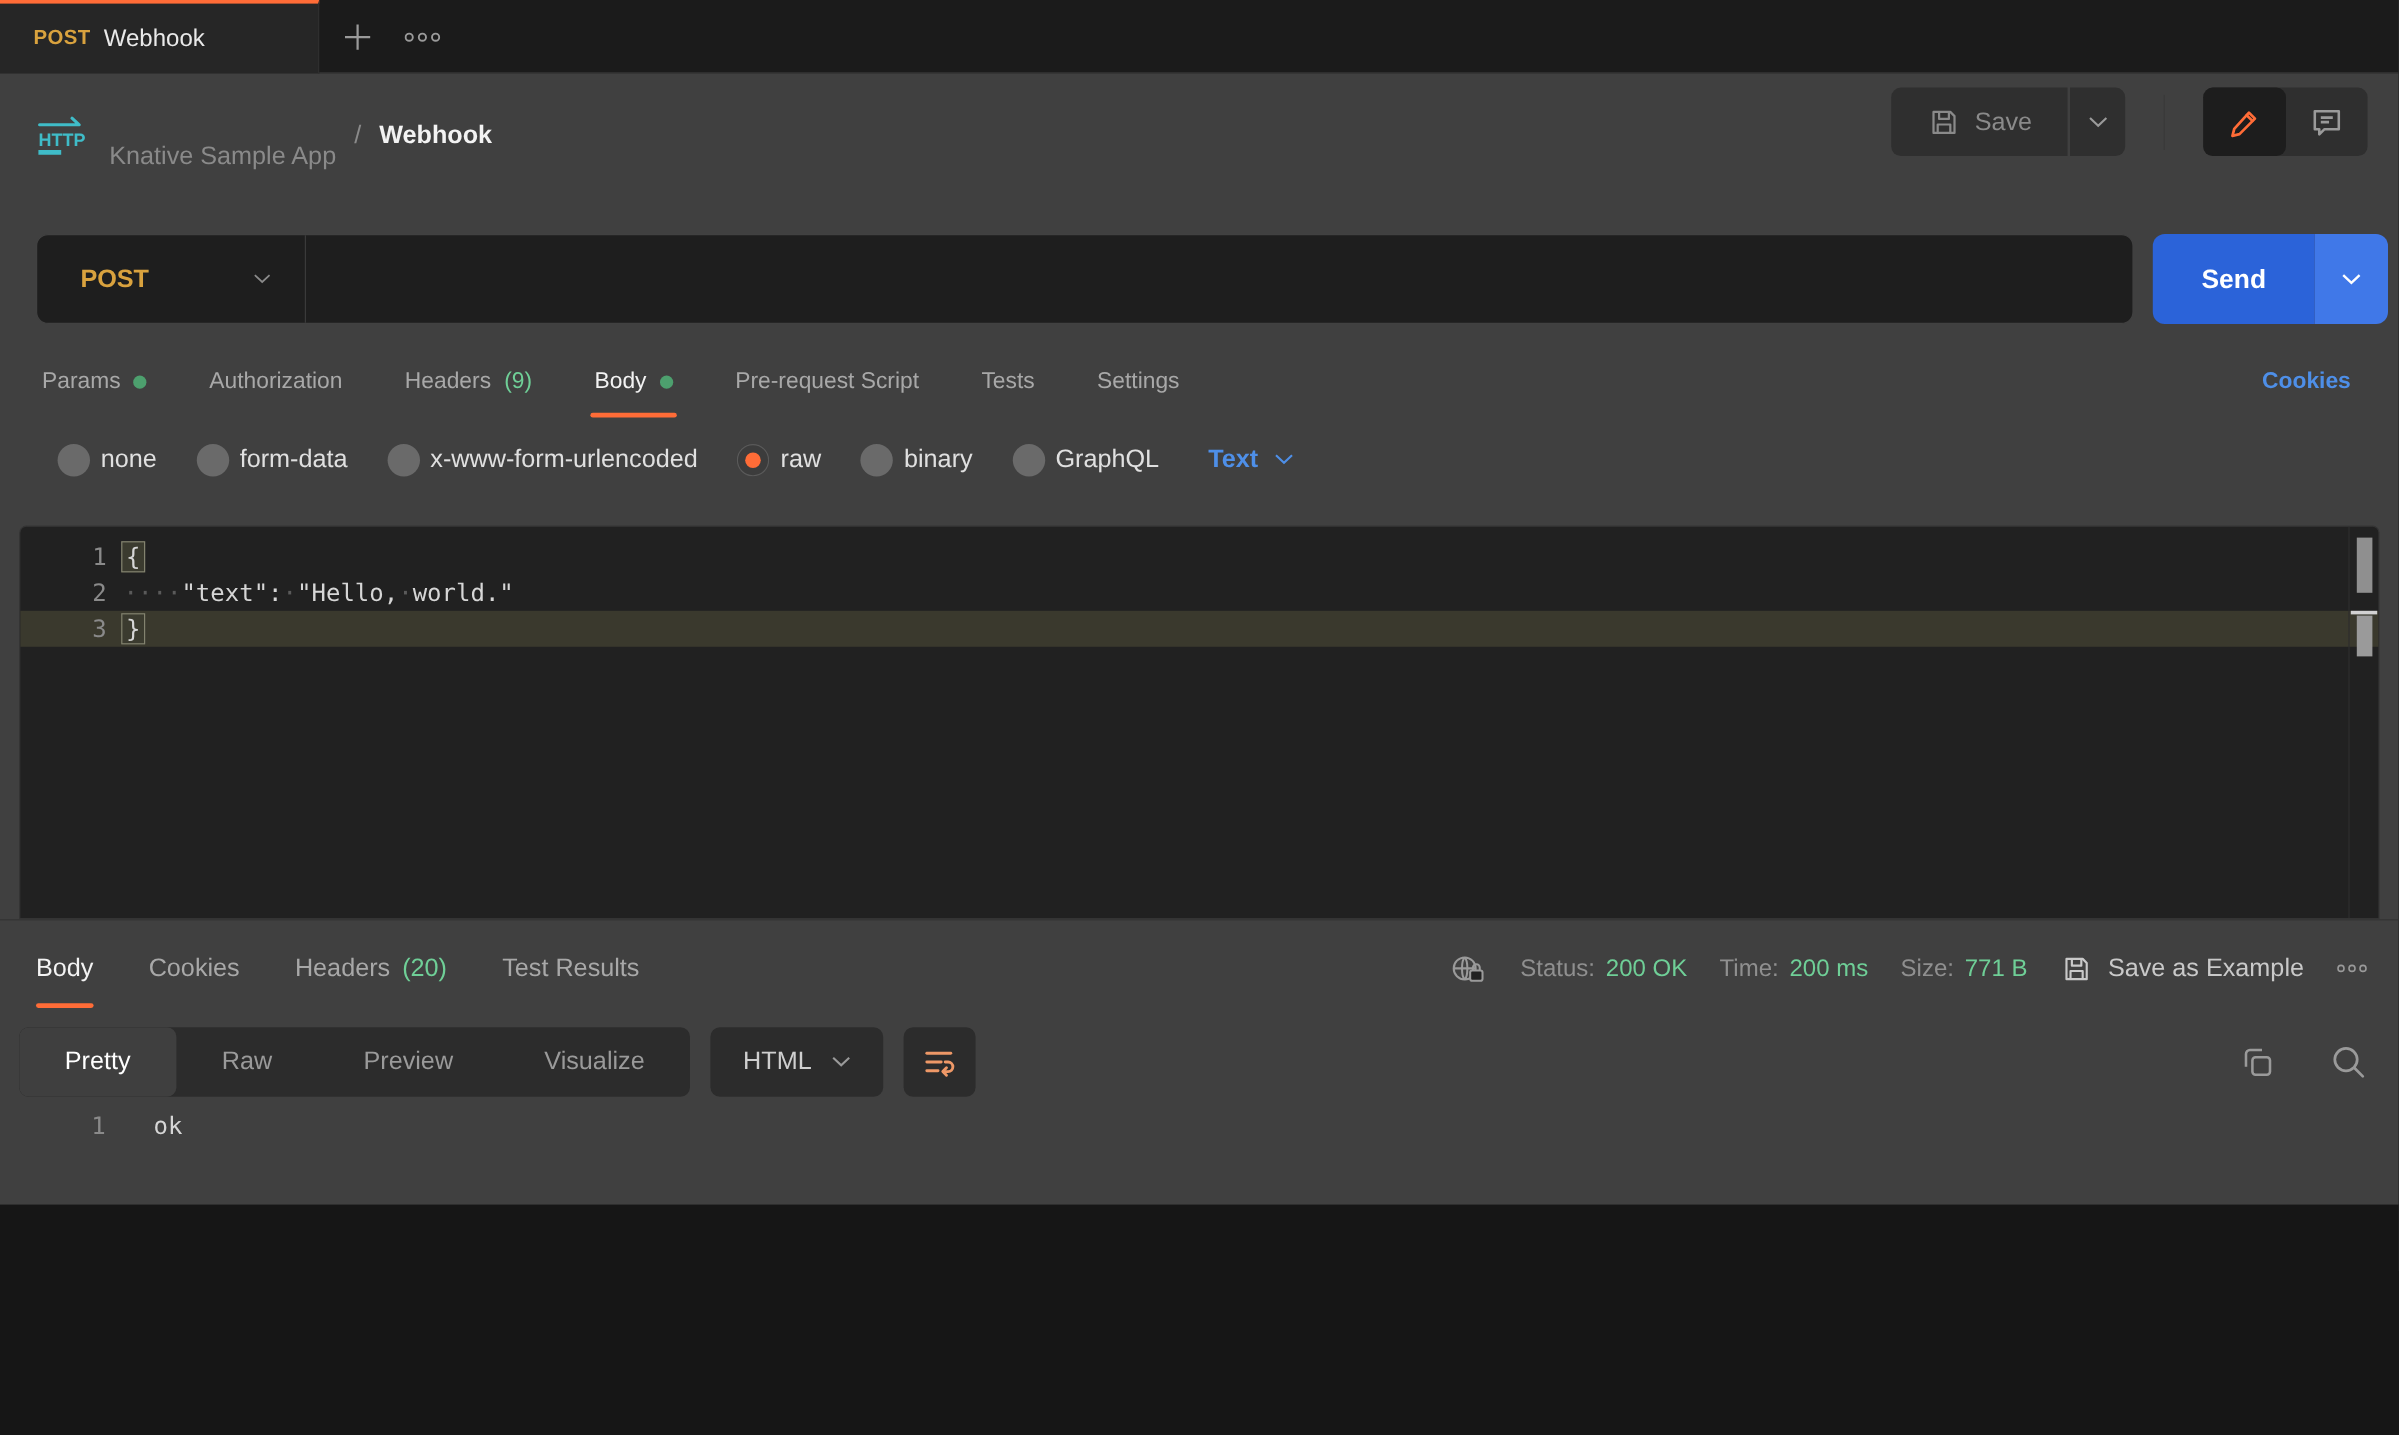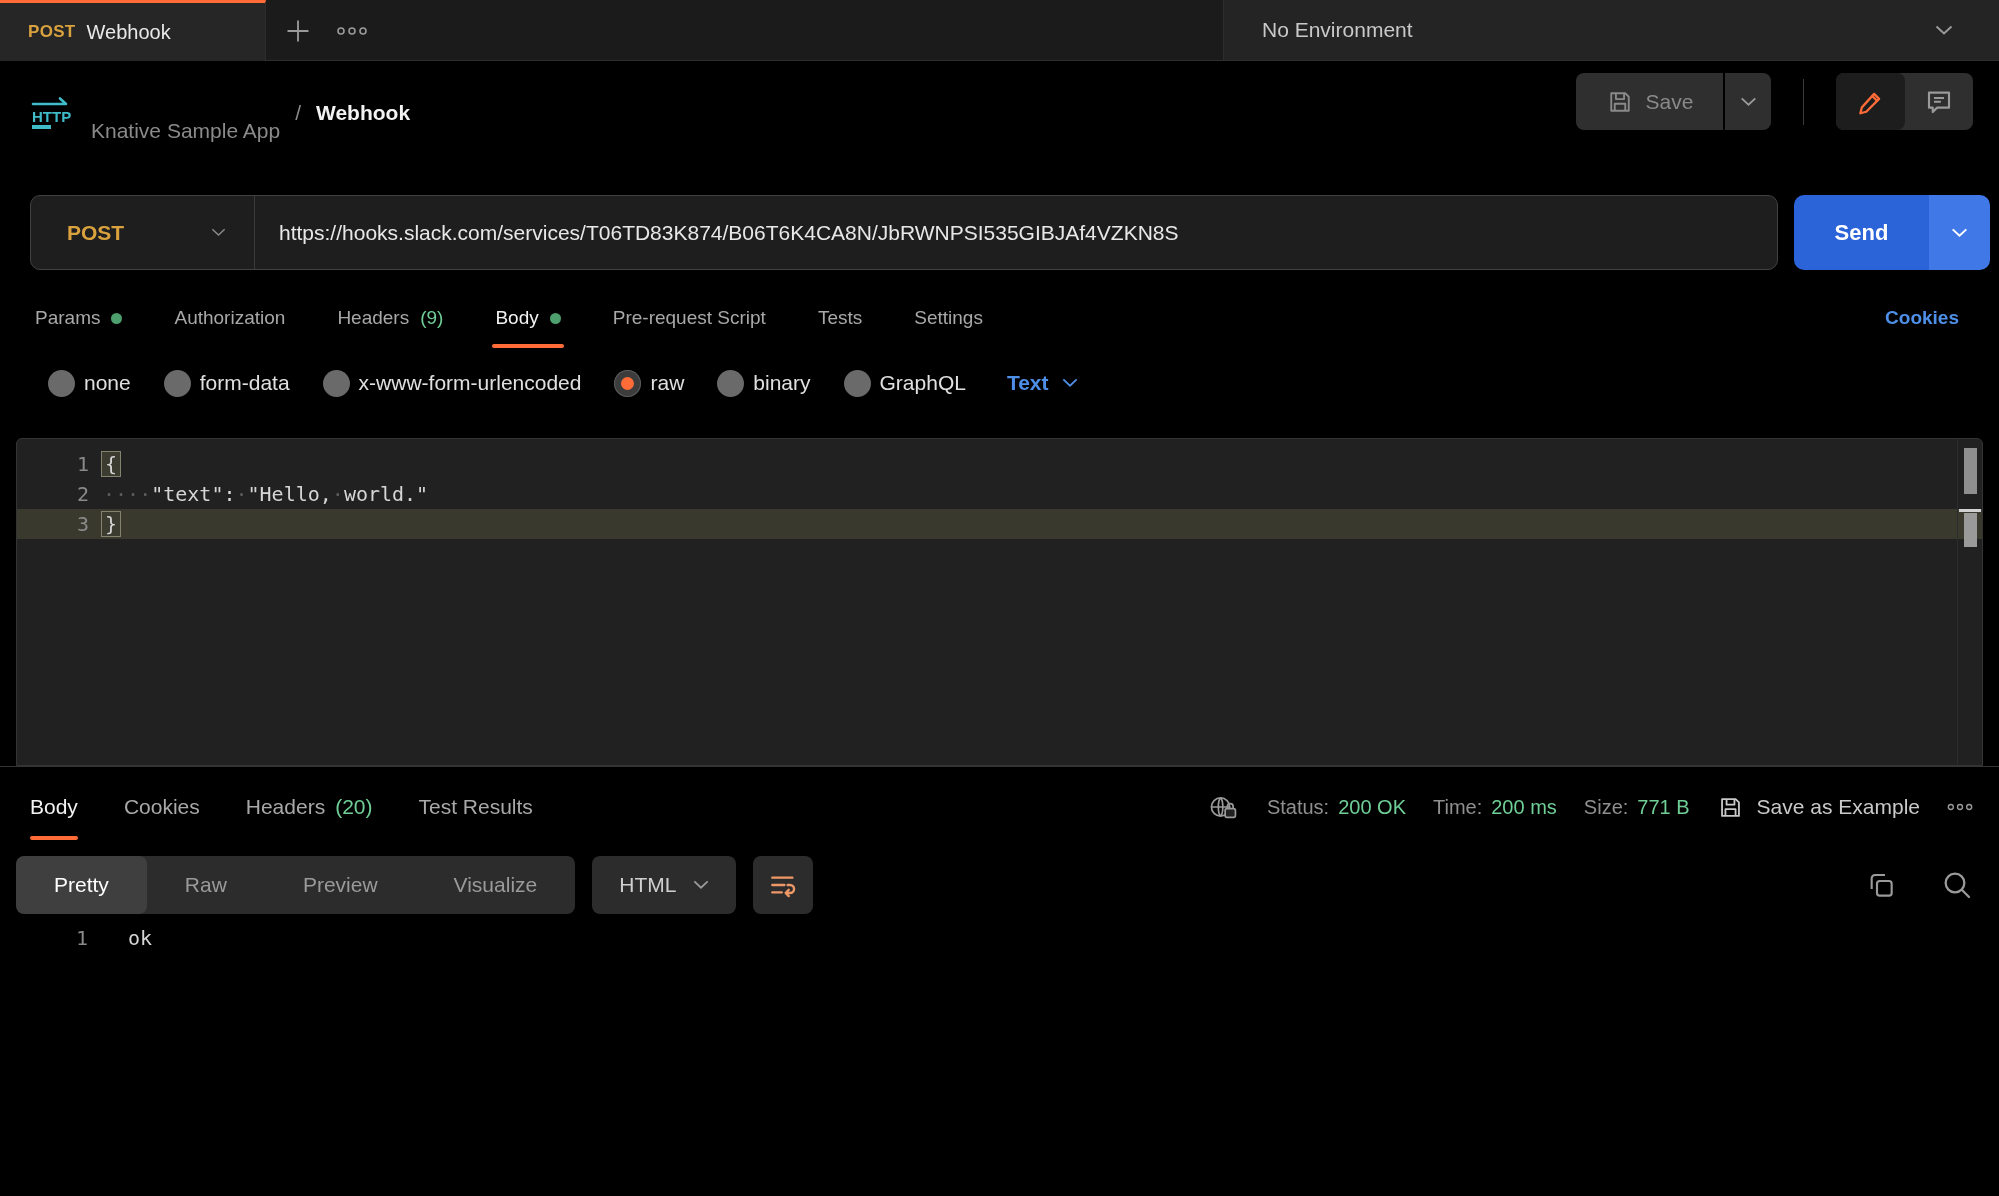--- a/index.html
+++ b/index.html
@@ -1,17 +1,17 @@
 <!DOCTYPE html>
 <html><head>
 <meta charset="utf-8">
 <style>
   html,body { margin:0; padding:0; background:#161616; }
   body { font-family:"Liberation Sans", sans-serif; }
-  .app { position:relative; width:1999px; height:1196px; background:#000000; overflow:hidden; color:#dcdcdc; }
+  .app { position:relative; width:1999px; height:1004px; background:#404040; overflow:hidden; color:#dcdcdc; }
   button { font-family:inherit; border:none; cursor:pointer; background:transparent; padding:0; }
 
   
   .topbar { position:absolute; top:0; left:0; right:0; height:61px; background:#1b1b1b; border-bottom:1px solid #2e2e2e; box-sizing:border-box; }
   .tab-active { position:absolute; left:0; top:0; width:266px; height:61px; background:#262626; border-top:3px solid #ff6c37; border-right:1px solid #2e2e2e; box-sizing:border-box; display:flex; align-items:center; gap:11px; padding-left:28px; }
   .tab-method { color:#d9a23e; font-weight:700; font-size:17px; letter-spacing:.3px; }
   .tab-title { color:#e9e9e9; font-size:20px; }
   .bar-icon-btn { position:absolute; top:13px; width:40px; height:36px; display:flex; align-items:center; justify-content:center; color:#9a9a9a; }
   .add-tab { left:278px; }
   .more-tabs { left:332px; }
@@ -117,28 +117,20 @@
     </button>
     <button class="bar-icon-btn more-tabs">
       <span>
         <svg width="30" height="12" viewBox="0 0 30 12" fill="none" stroke="currentColor" stroke-width="1.6">
             <circle cx="4" cy="6" r="3"></circle>
             <circle cx="15" cy="6" r="3"></circle>
             <circle cx="26" cy="6" r="3"></circle>
           </svg>
       </span>
     </button>
-    <div class="env-area">
-      <span>No Environment</span>
-      <span class="chev">
-        <svg width="18" height="11" viewBox="0 0 18 11" fill="none" stroke="#9a9a9a" stroke-width="2">
-            <path d="M1.5 1.5l7.5 7 7.5-7"></path>
-          </svg>
-      </span>
-    </div>
   </header>
 
   <div class="breadcrumb">
     <span>
       <svg width="46" height="34" viewBox="0 0 46 34">
         <path d="M3 8h33l-6-5.5" fill="none" stroke="#3fbcc8" stroke-width="2.6" stroke-linejoin="round" stroke-linecap="round"></path>
         <text x="2" y="26" font-size="15" font-weight="bold" fill="#3fbcc8" font-family="Liberation Sans, sans-serif">HTTP</text>
         <path d="M2 31h19" stroke="#3fbcc8" stroke-width="4"></path>
       </svg>
     </span>
@@ -187,23 +179,20 @@
   </div>
 
   <div class="url-box">
     <div class="method-select">
       <span>POST</span>
       <span class="chev">
         <svg width="15" height="9" viewBox="0 0 18 11" fill="none" stroke="currentColor" stroke-width="1.8">
             <path d="M1.5 1.5l7.5 7 7.5-7"></path>
           </svg>
       </span>
-    </div>
-    <div class="url-input">
-      <span>https://hooks.slack.com/services/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</span>
     </div>
   </div>
   <div class="send-split">
     <button class="send-btn">Send</button>
     <button class="send-arrow">
       <span>
         <svg width="17" height="10" viewBox="0 0 18 11" fill="none" stroke="currentColor" stroke-width="2.2">
             <path d="M1.5 1.5l7.5 7 7.5-7"></path>
           </svg>
       </span>

